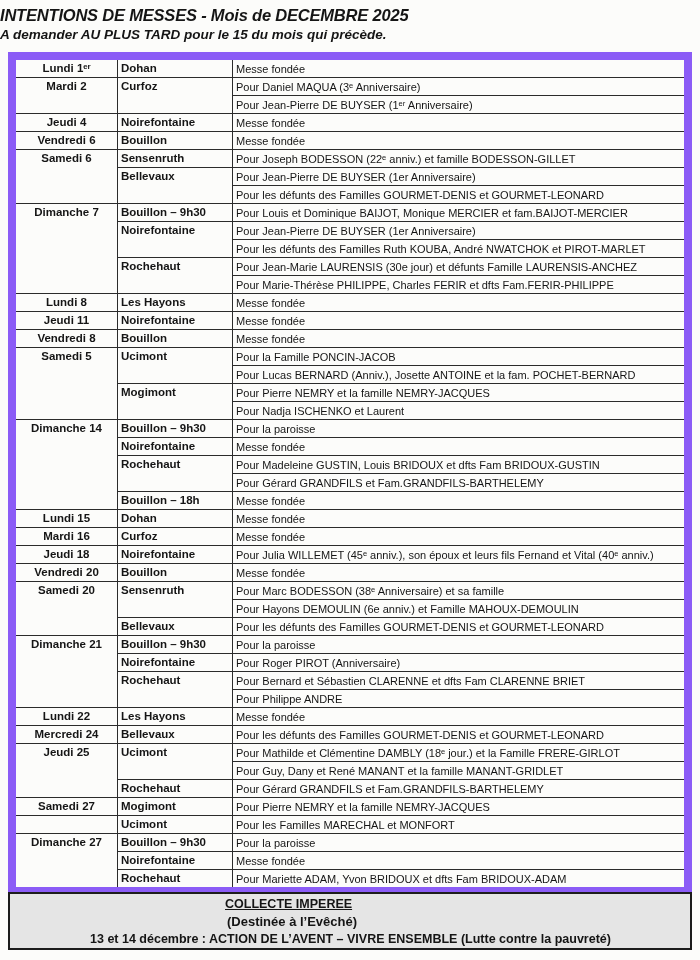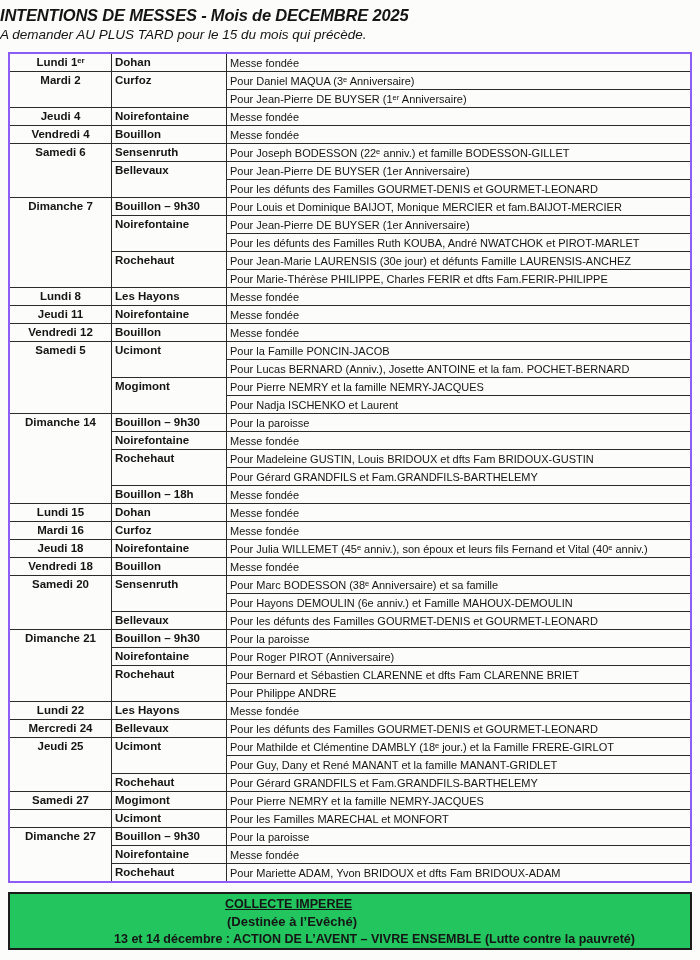--- a/index.html
+++ b/index.html
@@ -12,29 +12,29 @@
     color: #151515;
     font-family: "Liberation Sans", "DejaVu Sans", sans-serif;
     overflow: hidden;
   }
   .header { position:absolute; top:6px; left:0; width:700px; text-align:left; }
   .doc-title {
     font-size: 16.5px; font-weight: bold; font-style: italic;
     letter-spacing: -0.2px; margin: 0;
   }
   .doc-subtitle {
-    font-size: 13.5px; font-weight: normal; font-style: italic;
+    font-size: 13.5px; font-weight: bold; font-style: italic;
     margin: 2px 0 0 0;
   }
   .table-wrap { position:absolute; left:8px; top:52px; width:684px; }
   table.mass-table {
     border-collapse: collapse;
     width: 684px;
     table-layout: fixed;
-    border: 2px solid #8b5cf6;
+    border: 8px solid #8b5cf6;
   }
   table.mass-table td {
     border: 1px solid #2b2b2b;
     height: 17px;
     padding: 0 3px;
     overflow: hidden;
     white-space: nowrap;
   }
   td.date-cell {
     width: 95px;
@@ -58,35 +58,35 @@
     line-height: 16px;
     padding-left: 5px;
     margin-left: 33px;
   }
   .collecte-box {
     position: absolute;
     left: 8px; top: 892px;
     width: 680px; height: 54px;
     border: 2px solid #1c1c1c;
     font-weight: bold;
-    background: #22c55e;
+    background: #e5e5e5;
   }
   .collecte-title {
     margin: 2px 0 0 215px;
     font-size: 12.5px;
     text-decoration: underline;
     line-height: 17px;
   }
   .collecte-sub {
     margin: 0 0 0 217px;
     font-size: 13px;
     line-height: 17px;
   }
   .collecte-line {
-    margin: 0 0 0 104px;
+    margin: 0 0 0 80px;
     font-size: 12.5px;
     line-height: 18px;
   }
 </style>
 </head>
 <body>
 
 <div class="page">
 
   <div class="header">
@@ -109,21 +109,21 @@
           </tr>
           <tr>
             <td class="intention-cell">Pour Jean-Pierre DE BUYSER (1ᵉʳ Anniversaire)</td>
           </tr>
           <tr>
             <td class="date-cell" rowspan="1">Jeudi 4</td>
             <td class="place-cell" rowspan="1">Noirefontaine</td>
             <td class="intention-cell">Messe fondée</td>
           </tr>
           <tr>
-            <td class="date-cell" rowspan="1">Vendredi 4</td>
+            <td class="date-cell" rowspan="1">Vendredi 6</td>
             <td class="place-cell" rowspan="1">Bouillon</td>
             <td class="intention-cell">Messe fondée</td>
           </tr>
           <tr>
             <td class="date-cell" rowspan="3">Samedi 6</td>
             <td class="place-cell" rowspan="1">Sensenruth</td>
             <td class="intention-cell">Pour Joseph BODESSON (22ᵉ anniv.) et famille BODESSON-GILLET</td>
           </tr>
           <tr>
             <td class="place-cell" rowspan="2">Bellevaux</td>
@@ -155,21 +155,21 @@
             <td class="date-cell" rowspan="1">Lundi 8</td>
             <td class="place-cell" rowspan="1">Les Hayons</td>
             <td class="intention-cell">Messe fondée</td>
           </tr>
           <tr>
             <td class="date-cell" rowspan="1">Jeudi 11</td>
             <td class="place-cell" rowspan="1">Noirefontaine</td>
             <td class="intention-cell">Messe fondée</td>
           </tr>
           <tr>
-            <td class="date-cell" rowspan="1">Vendredi 12</td>
+            <td class="date-cell" rowspan="1">Vendredi 8</td>
             <td class="place-cell" rowspan="1">Bouillon</td>
             <td class="intention-cell">Messe fondée</td>
           </tr>
           <tr>
             <td class="date-cell" rowspan="4">Samedi 5</td>
             <td class="place-cell" rowspan="2">Ucimont</td>
             <td class="intention-cell">Pour la Famille PONCIN-JACOB</td>
           </tr>
           <tr>
             <td class="intention-cell">Pour Lucas BERNARD (Anniv.), Josette ANTOINE et la fam. POCHET-BERNARD</td>
@@ -210,21 +210,21 @@
             <td class="date-cell" rowspan="1">Mardi 16</td>
             <td class="place-cell" rowspan="1">Curfoz</td>
             <td class="intention-cell">Messe fondée</td>
           </tr>
           <tr>
             <td class="date-cell" rowspan="1">Jeudi 18</td>
             <td class="place-cell" rowspan="1">Noirefontaine</td>
             <td class="intention-cell">Pour Julia WILLEMET (45ᵉ anniv.), son époux et leurs fils Fernand et Vital (40ᵉ anniv.)</td>
           </tr>
           <tr>
-            <td class="date-cell" rowspan="1">Vendredi 18</td>
+            <td class="date-cell" rowspan="1">Vendredi 20</td>
             <td class="place-cell" rowspan="1">Bouillon</td>
             <td class="intention-cell">Messe fondée</td>
           </tr>
           <tr>
             <td class="date-cell" rowspan="3">Samedi 20</td>
             <td class="place-cell" rowspan="2">Sensenruth</td>
             <td class="intention-cell">Pour Marc BODESSON (38ᵉ Anniversaire) et sa famille</td>
           </tr>
           <tr>
             <td class="intention-cell">Pour Hayons DEMOULIN (6e anniv.) et Famille MAHOUX-DEMOULIN</td>

